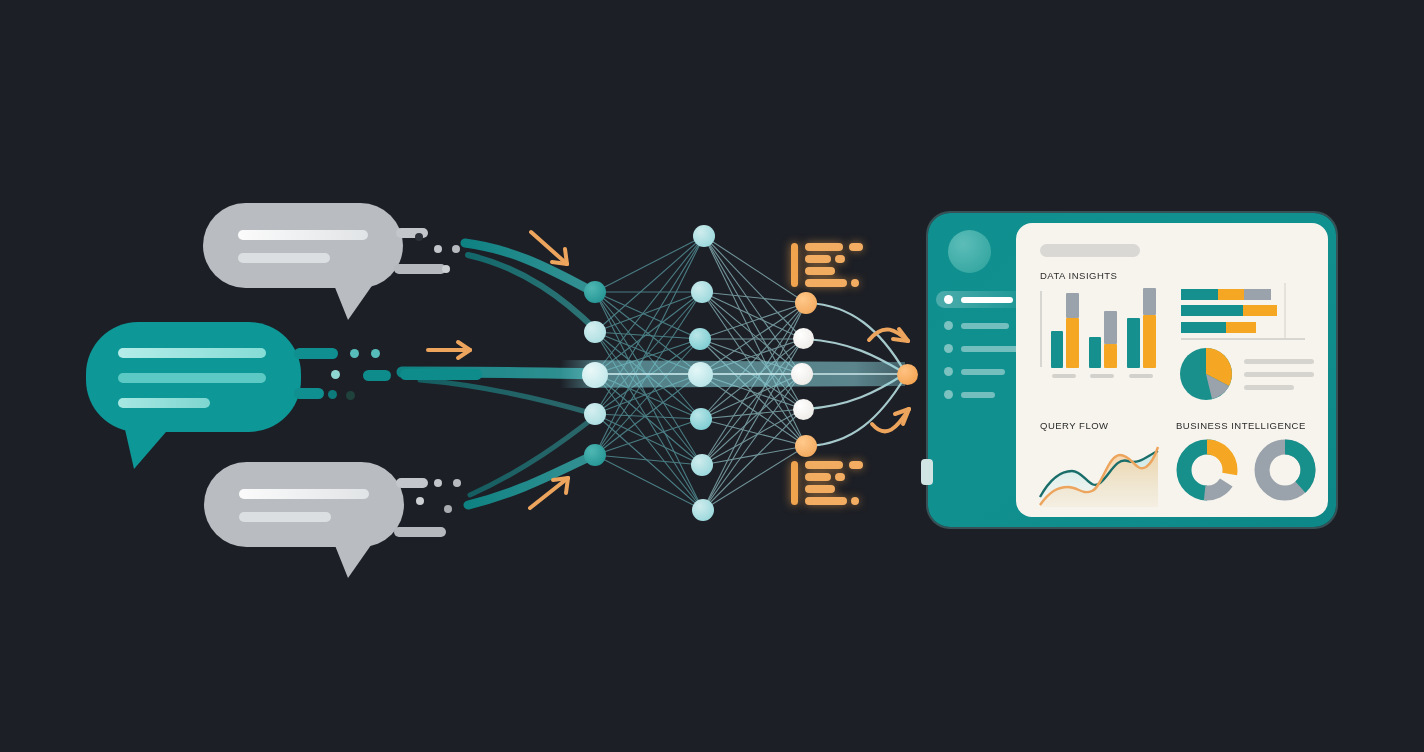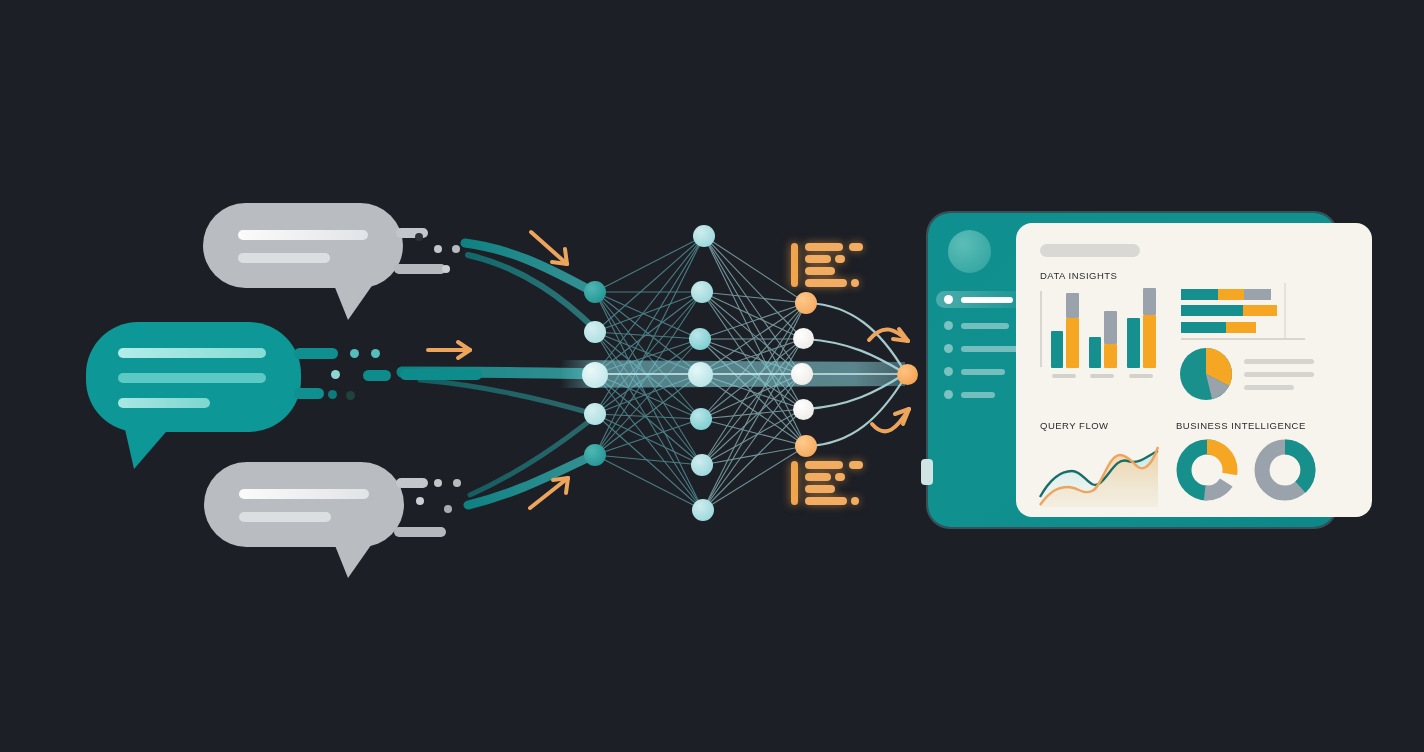--- a/index.html
+++ b/index.html
@@ -22,21 +22,21 @@
   .codeblk .cbar{position:absolute;left:0;top:0;width:7px;border-radius:4px;background:#f0a44e;
      box-shadow:0 0 10px rgba(244,164,76,.65);}
   .codeblk .crow{position:absolute;height:8px;border-radius:4px;background:#f2ad62;
      box-shadow:0 0 9px rgba(244,164,76,.55);}
 
   
   #dash{position:absolute;left:928px;top:213px;width:408px;height:314px;
         background:linear-gradient(140deg,#0f8f8f 0%,#10918f 45%,#0d8787 100%);
         border-radius:22px;box-shadow:0 0 0 2px rgba(120,200,200,.30);}
   #dash-inner{position:absolute;left:88px;top:10px;width:312px;height:294px;
-        background:#f7f4ee;border-radius:16px;padding-left:44px;}
+        background:#f7f4ee;border-radius:16px;}
   .side-av{position:absolute;left:20px;top:17px;width:43px;height:43px;border-radius:50%;
         background:radial-gradient(circle at 35% 32%,#5dbdb8,#2ba19c);}
   .nav{position:absolute;left:8px;height:17px;border-radius:9px;display:flex;align-items:center;}
   .nav .bullet{width:9px;height:9px;border-radius:50%;margin-left:8px;background:rgba(255,255,255,.45);}
   .nav .navbar{height:6px;border-radius:3px;margin-left:8px;background:rgba(255,255,255,.42);}
   .nav.active{background:linear-gradient(90deg,rgba(255,255,255,.26),rgba(255,255,255,.04));width:92px;border-radius:9px;}
   .nav.active .bullet{background:#ffffff;}
   .nav.active .navbar{background:#ffffff;}
   .edge-tab{position:absolute;left:-7px;top:246px;width:12px;height:26px;border-radius:4px;background:#cfe4e3;}
 

